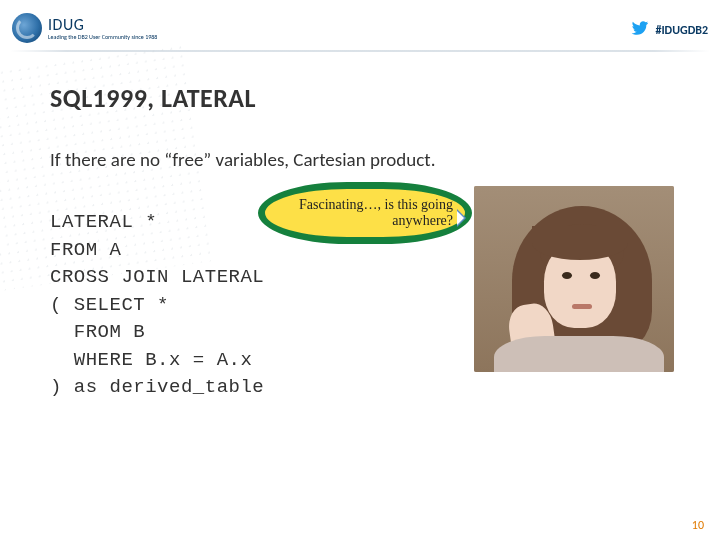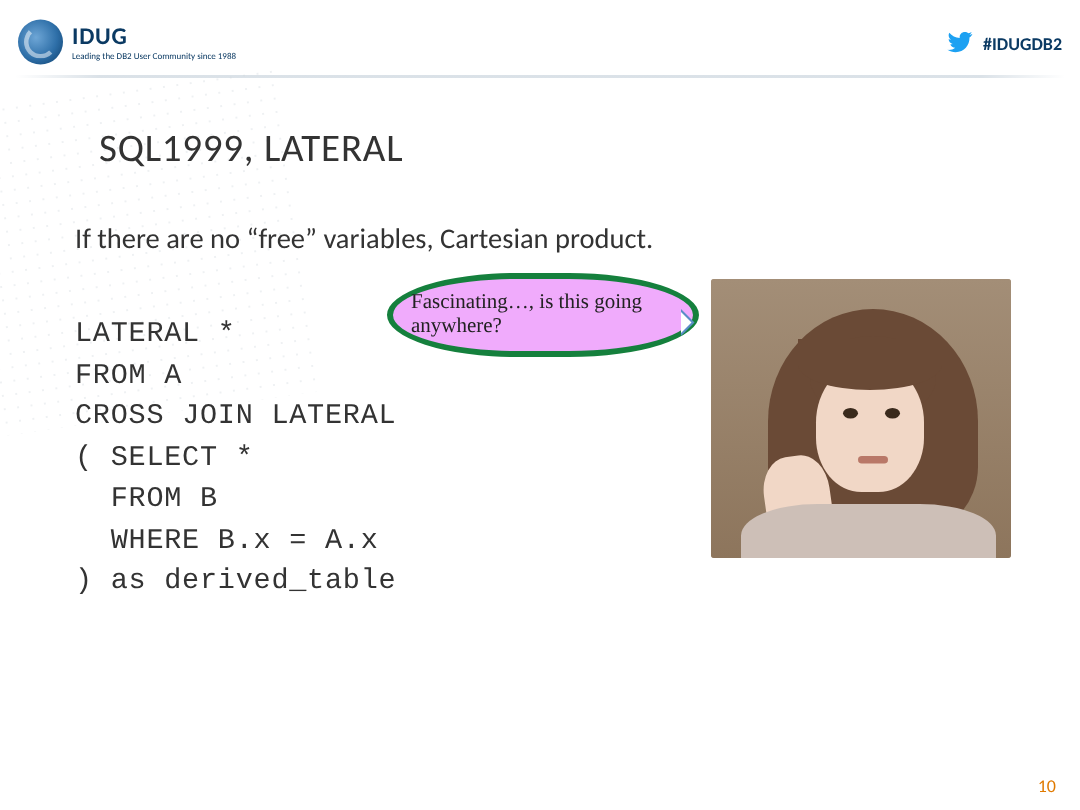--- a/index.html
+++ b/index.html
@@ -1,34 +1,34 @@
 <!DOCTYPE html>
 <html><head>
 <meta charset="utf-8">
 <style>
   html,body{margin:0;padding:0;width:720px;height:540px;font-family:"Segoe UI",Calibri,Arial,sans-serif;background:#fff;color:#222;position:relative;overflow:hidden}
   .header{height:50px;border-bottom:0 solid #ccc;display:flex;align-items:center;padding:6px 12px 0 12px;box-sizing:border-box;position:relative}
   .logo{display:flex;align-items:center;gap:6px}
   .logo-swirl{width:30px;height:30px;border-radius:50%;background:radial-gradient(circle at 40% 40%,#6ea6d6 0%,#2e6fa8 55%,#0a3a66 100%);position:relative;overflow:hidden}
   .logo-swirl::after{content:"";position:absolute;inset:4px;border:3px solid rgba(255,255,255,.5);border-top-color:transparent;border-right-color:transparent;border-radius:50%}
-  .logo-text{font-weight:700;font-size:16px;color:#0b3a63;letter-spacing:.5px;line-height:1}
+  .logo-text{font-weight:400;font-size:16px;color:#0b3a63;letter-spacing:.5px;line-height:1}
   .logo-sub{font-size:6px;color:#0b3a63;line-height:1;margin-top:1px}
   .header-center{position:absolute;left:50%;top:6px;transform:translateX(-50%);text-align:center}
   .conf-title{font-weight:700;color:#0b3a63;font-size:15px}
   .conf-sub{color:#e07a00;font-weight:600;font-size:11px;margin-top:-1px}
   .header-right{margin-left:auto;display:flex;align-items:flex-end;gap:6px;color:#0b3a63;font-size:12px;font-weight:600}
   .bird{width:18px;height:18px;fill:#1da1f2}
   .hr{height:2px;background:linear-gradient(to right,rgba(11,58,99,0) 0%,rgba(11,58,99,.15) 8%,rgba(11,58,99,.15) 92%,rgba(11,58,99,0) 100%);margin:0 10px}
   .dots{position:absolute;left:-60px;top:60px;width:260px;height:220px;background-image:radial-gradient(circle,#cfd6dc 1px,transparent 1px);background-size:9px 9px;opacity:.35;transform:rotate(-8deg);pointer-events:none}
   .content{position:relative;padding:30px 50px 0 50px}
-  h1{font-size:26px;font-weight:400;color:#333;margin:0 0 34px 16px;letter-spacing:.5px}
+  h1{font-size:26px;font-weight:700;color:#333;margin:0 0 34px 0;letter-spacing:.5px}
   .lead{font-size:19px;color:#333;margin:0 0 38px 0}
   .code{font-family:"Courier New",monospace;font-size:19px;color:#333;line-height:1.45;letter-spacing:.5px;white-space:pre}
   .code b{font-weight:400}
-  .bubble{position:absolute;left:258px;top:182px;width:176px;padding:8px 12px;border:4px solid #15803d;border-radius:50%/60%;background:#f0abfc;font-family:"Times New Roman",serif;font-size:14px;text-align:left;color:#222}
+  .bubble{position:absolute;left:258px;top:182px;width:176px;padding:8px 12px;border:7px solid #15803d;border-radius:50%/60%;background:#fde047;font-family:"Times New Roman",serif;font-size:14px;text-align:right;color:#222}
   .bubble::after{content:"";position:absolute;right:-10px;bottom:10px;width:0;height:0;border:9px solid transparent;border-left-color:#5a8dc7}
   .bubble::before{content:"";position:absolute;right:-6px;bottom:12px;width:0;height:0;border:7px solid transparent;border-left-color:#fff;z-index:1}
   .photo{position:absolute;right:46px;top:186px;width:200px;height:186px;background:#b8a48e;border-radius:2px;overflow:hidden}
   .photo .bg{position:absolute;inset:0;background:linear-gradient(180deg,#a38e77 0%,#8d755c 100%)}
   .photo .face{position:absolute;left:70px;top:56px;width:72px;height:86px;background:#f1d7c6;border-radius:46% 46% 42% 42%}
   .photo .hair{position:absolute;left:38px;top:20px;width:140px;height:150px;background:#6a4a36;border-radius:50% 50% 30% 30%}
   .photo .hair::after{content:"";position:absolute;left:28px;top:18px;width:84px;height:56px;background:#6a4a36;border-radius:50%}
   .photo .bangs{position:absolute;left:58px;top:40px;width:96px;height:34px;background:#6a4a36;border-radius:0 0 50% 50%}
   .photo .eyeL,.photo .eyeR{position:absolute;top:86px;width:10px;height:7px;background:#3a2a1c;border-radius:50%}
   .photo .eyeL{left:88px}.photo .eyeR{left:116px}

